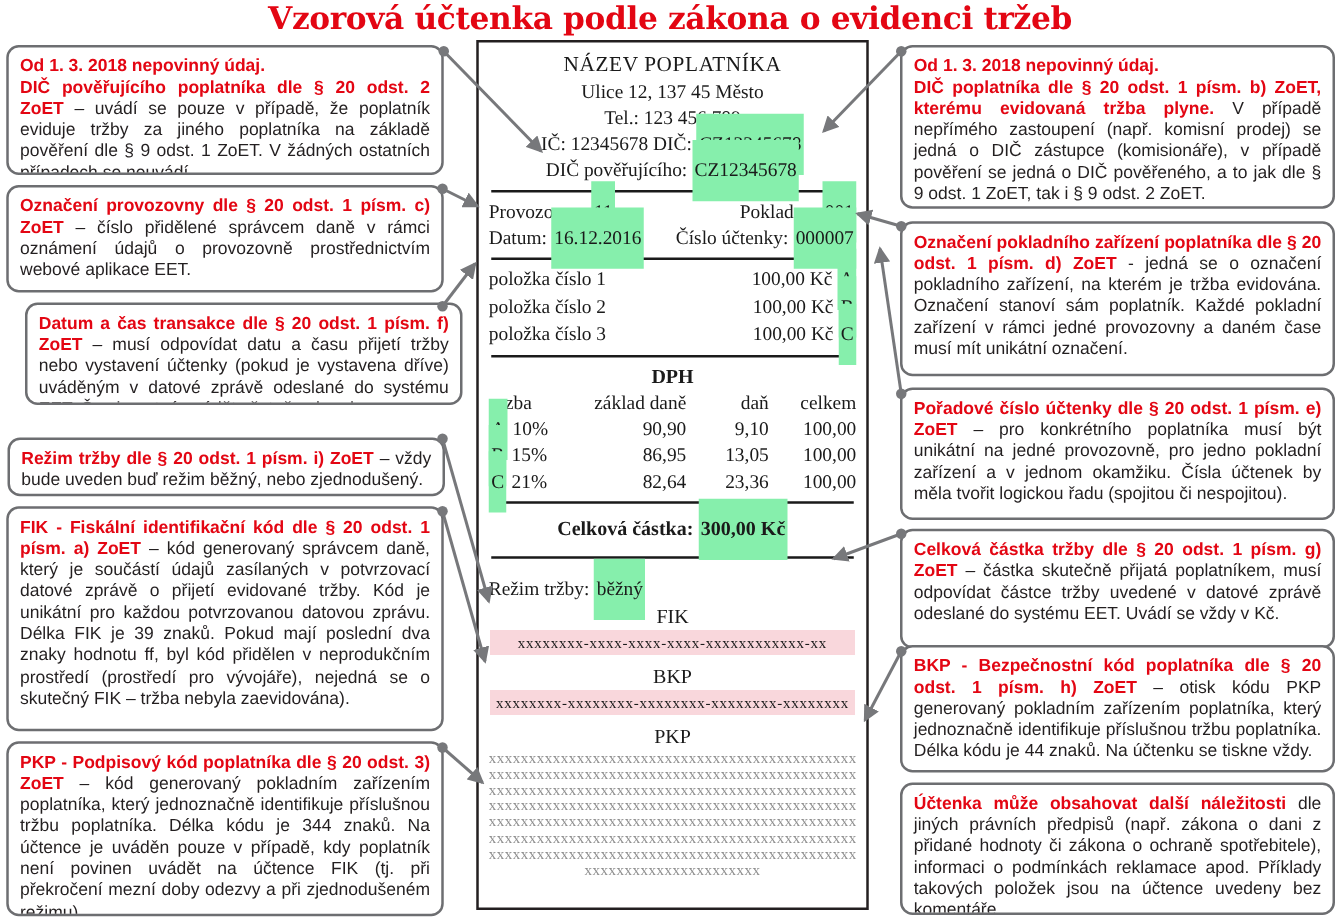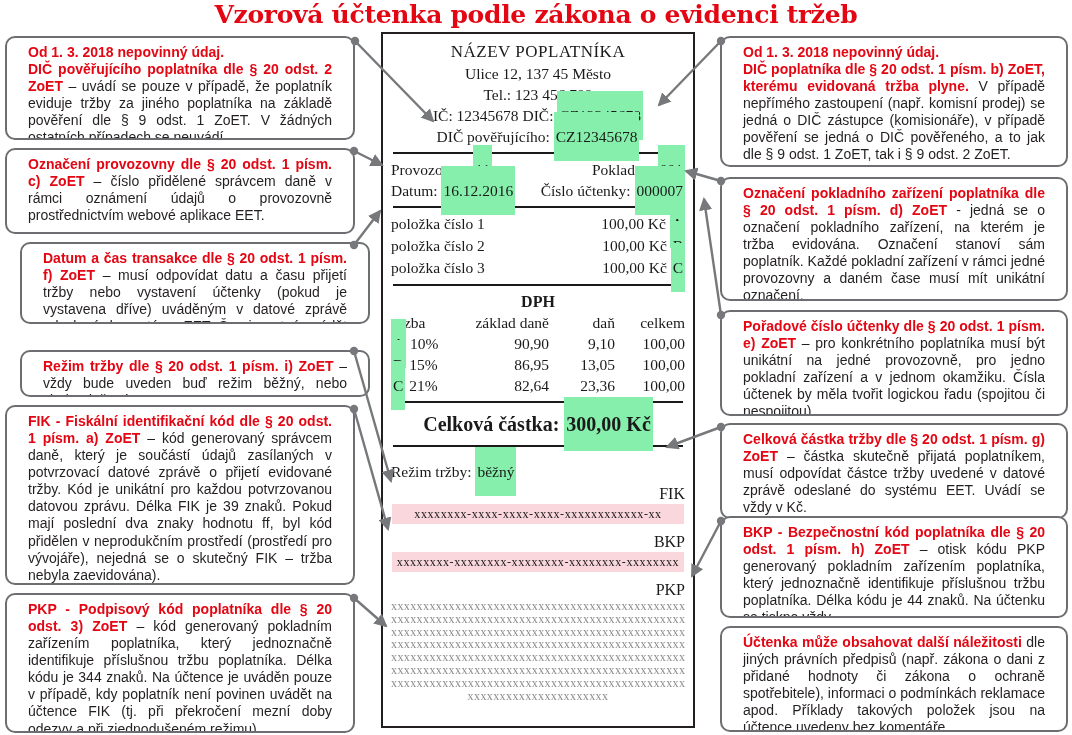--- a/index.html
+++ b/index.html
@@ -3,41 +3,41 @@
 <meta charset="utf-8">
 <style>
   html,body{margin:0;padding:0;background:#ffffff;}
   .canvas{position:relative;width:1072px;height:735px;background:#fff;
           font-family:"Liberation Sans",sans-serif;overflow:hidden;}
   .title{position:absolute;top:0;left:0;right:0;text-align:center;
          font-family:"DejaVu Serif",serif;font-weight:bold;font-size:25px;
          color:#e30613;letter-spacing:-0.3px;}
   .arrows{position:absolute;top:0;left:0;pointer-events:none;z-index:5;}
   .note{position:absolute;box-sizing:border-box;border:2px solid #6d6e71;
-        border-radius:10px;background:#fff;padding:6px 21px;font-size:14px;
+        border-radius:10px;background:#fff;padding:6px 9px;font-size:14px;
         line-height:1.22;color:#231f20;text-align:justify;overflow:hidden;z-index:2;}
   .note .red{color:#e30613;font-weight:bold;}
   .note .block{display:block;}
   .receipt{position:absolute;left:381px;top:32px;width:314px;height:696px;
            box-sizing:border-box;border:2px solid #231f20;background:#fff;
            padding:6px 8px;font-family:"Liberation Serif",serif;font-size:15.5px;
            color:#1a1a1a;z-index:1;}
   .rc{text-align:center;line-height:21px;}
   .rname{font-size:17px;line-height:23px;letter-spacing:.5px;}
   .rule{border-top:2.2px solid #1a1a1a;margin:5px 2px;}
   .rrow{display:flex;justify-content:space-between;line-height:21px;}
   .hl{background:#86efac;padding:16px 2px;}
   .items{margin-top:3px;}
   .dph-title{text-align:center;font-weight:bold;font-size:16px;line-height:21px;margin-top:3px;}
   .dph-grid{display:grid;grid-template-columns:62px 96px 66px 1fr;line-height:21px;}
   .dph-grid .c1{text-align:left;}
   .dph-grid .c2,.dph-grid .c3,.dph-grid .c4{text-align:right;}
-  .total{text-align:center;font-weight:bold;font-size:20px;line-height:30px;margin:6px 0;}
+  .total{text-align:center;font-weight:bold;font-size:16px;line-height:30px;margin:6px 0;}
   .rezim{margin-top:14px;line-height:21px;}
-  .codelabel{text-align:right;font-size:16px;line-height:20px;margin-top:2px;}
+  .codelabel{text-align:center;font-size:16px;line-height:20px;margin-top:2px;}
   .codeband{background:#f9d7dc;text-align:center;font-size:12px;line-height:20px;
             letter-spacing:.6px;margin:0 1px;white-space:nowrap;}
   .pkpline{text-align:center;color:#8e8e8e;font-size:12px;line-height:12.8px;
            letter-spacing:.4px;white-space:nowrap;overflow:hidden;}
 </style>
 </head>
 <body>
 
 <div class="canvas">
 
@@ -81,21 +81,21 @@
     <span>– uvádí se pouze v případě, že poplatník eviduje tržby za jiného poplatníka na základě pověření dle § 9 odst. 1 ZoET. V žádných ostatních případech se neuvádí.</span>
   </div>
   <div class="note" style="left:5px;top:148px;width:350px;height:86px">
     <span class="red">Označení provozovny dle § 20 odst. 1 písm. c) ZoET</span>
     <span>– číslo přidělené správcem daně v rámci oznámení údajů o provozovně prostřednictvím webové aplikace EET.</span>
   </div>
   <div class="note" style="left:20px;top:242px;width:350px;height:82px">
     <span class="red">Datum a čas transakce dle § 20 odst. 1 písm. f) ZoET</span>
     <span>– musí odpovídat datu a času přijetí tržby nebo vystavení účtenky (pokud je vystavena dříve) uváděným v datové zprávě odeslané do systému EET. Čas je nutné uvádět včetně sekund.</span>
   </div>
-  <div class="note" style="left:20px;top:350px;width:350px;height:47px">
+  <div class="note" style="left:6px;top:350px;width:350px;height:47px">
     <span class="red">Režim tržby dle § 20 odst. 1 písm. i) ZoET</span>
     <span>– vždy bude uveden buď režim běžný, nebo zjednodušený.</span>
   </div>
   <div class="note" style="left:5px;top:405px;width:350px;height:180px">
     <span class="red">FIK - Fiskální identifikační kód dle § 20 odst. 1 písm. a) ZoET</span>
     <span>– kód generovaný správcem daně, který je součástí údajů zasílaných v potvrzovací datové zprávě o přijetí evidované tržby. Kód je unikátní pro každou potvrzovanou datovou zprávu. Délka FIK je 39 znaků. Pokud mají poslední dva znaky hodnotu ff, byl kód přidělen v neprodukčním prostředí (prostředí pro vývojáře), nejedná se o skutečný FIK – tržba nebyla zaevidována).</span>
   </div>
   <div class="note" style="left:5px;top:593px;width:350px;height:140px">
     <span class="red">PKP - Podpisový kód poplatníka dle § 20 odst. 3) ZoET</span>
     <span>– kód generovaný pokladním zařízením poplatníka, který jednoznačně identifikuje příslušnou tržbu poplatníka. Délka kódu je 344 znaků. Na účtence je uváděn pouze v případě, kdy poplatník není povinen uvádět na účtence FIK (tj. při překročení mezní doby odezvy a při zjednodušeném režimu).</span>

